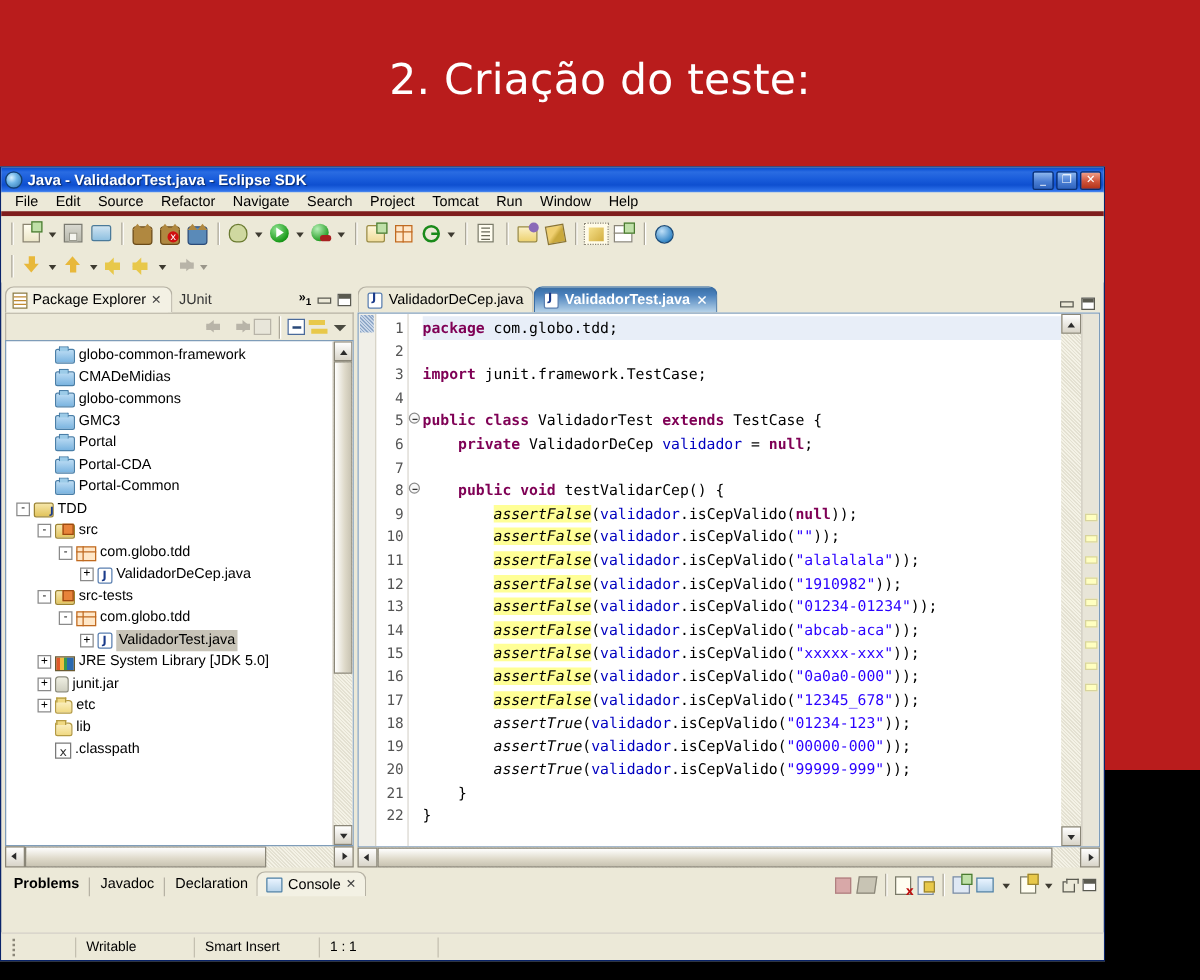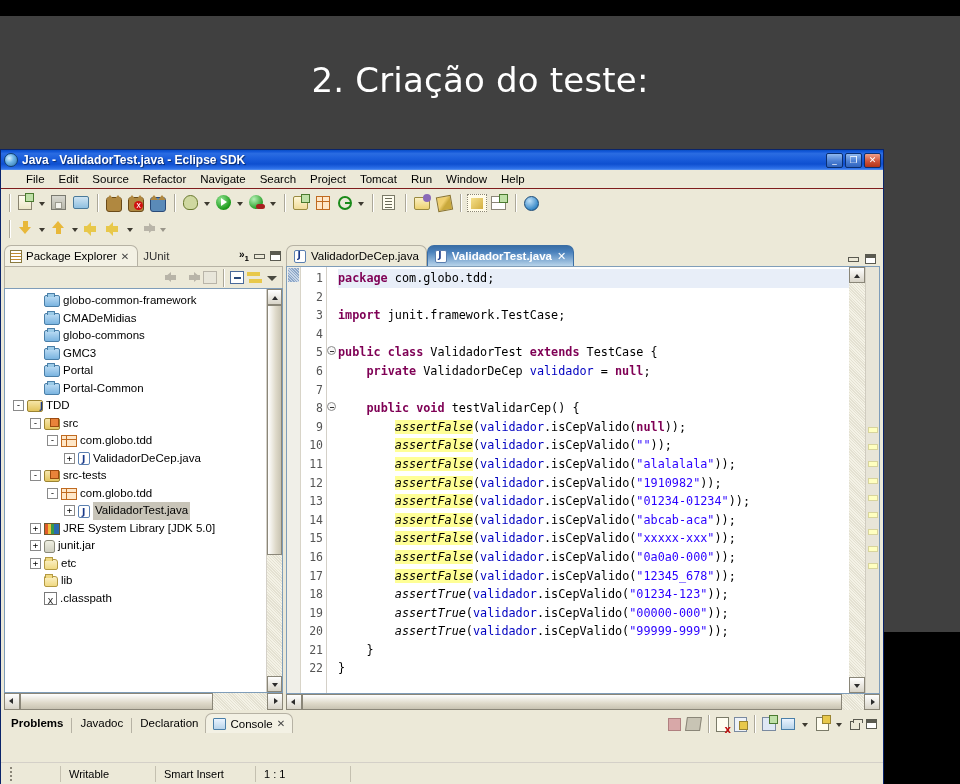--- a/index.html
+++ b/index.html
@@ -3,21 +3,21 @@
 <meta charset="utf-8">
 <style>
   * { box-sizing: border-box; }
   html, body {
     margin: 0; padding: 0;
     width: 960px; height: 784px;
     background: #000;
     font-family: "Liberation Sans", sans-serif;
     overflow: hidden;
   }
-  #slide { position: relative; width: 960px; height: 616px; background: #404040; margin-top: 16px; }
+  #slide { position: relative; width: 960px; height: 616px; background: #b91c1c; }
 
   
   #slide-heading {
     position: absolute; left: 0; top: 44px; width: 960px;
     text-align: center; color: #fff;
     font-size: 34px; font-weight: 400; letter-spacing: .2px;
     font-family: "DejaVu Sans", sans-serif;
   }
 
   
@@ -49,22 +49,22 @@
     background: linear-gradient(to bottom,#8fb8ee,#4b7fd4 55%,#2f63bd);
     border: 1px solid #0b2f70; border-radius: 2px;
     color: #fff; font-size: 9px; line-height: 13px; text-align: center;
     font-family: "DejaVu Sans", sans-serif;
   }
   .tb-btn.close { background: linear-gradient(to bottom,#f0a08a,#d0543a 55%,#b23218); }
 
   
   .menubar {
     height: 19px; display: flex; align-items: center;
-    background: #ece9d8; padding-left: 18px;
-    border-bottom: 1px solid #7f1d1d;
+    background: #ece9d8; padding-left: 4px;
+    border-bottom: 4px solid #7f1d1d;
   }
   .menu-item { padding: 2px 7px; font-size: 11.5px; color: #000; cursor: default; }
 
   
   .toolbar {
     height: 27px; display: flex; align-items: center;
     background: #ece9d8; padding-left: 3px;
   }
   .toolbar.row2 { height: 26px; }
   .tbar-sep { width: 1px; height: 18px; background: #aca899; margin: 0 5px; box-shadow: 1px 0 0 #fff; }
@@ -533,20 +533,26 @@
               <div class="trow">
                 <span class="tindent" style="width: 23px;"></span>
                 <span class="texp none"></span>
                 <span class="ic ic-proj"></span>
                 <span class="tlabel">Portal</span>
               </div>
               <div class="trow">
                 <span class="tindent" style="width: 23px;"></span>
                 <span class="texp none"></span>
                 <span class="ic ic-proj"></span>
+                <span class="tlabel">Portal-CDA</span>
+              </div>
+              <div class="trow">
+                <span class="tindent" style="width: 23px;"></span>
+                <span class="texp none"></span>
+                <span class="ic ic-proj"></span>
                 <span class="tlabel">Portal-Common</span>
               </div>
               <div class="trow">
                 <span class="tindent" style="width: 6px;"></span>
                 <span class="texp">-</span>
                 <span class="ic ic-projj"></span>
                 <span class="tlabel">TDD</span>
               </div>
               <div class="trow">
                 <span class="tindent" style="width: 23px;"></span>

